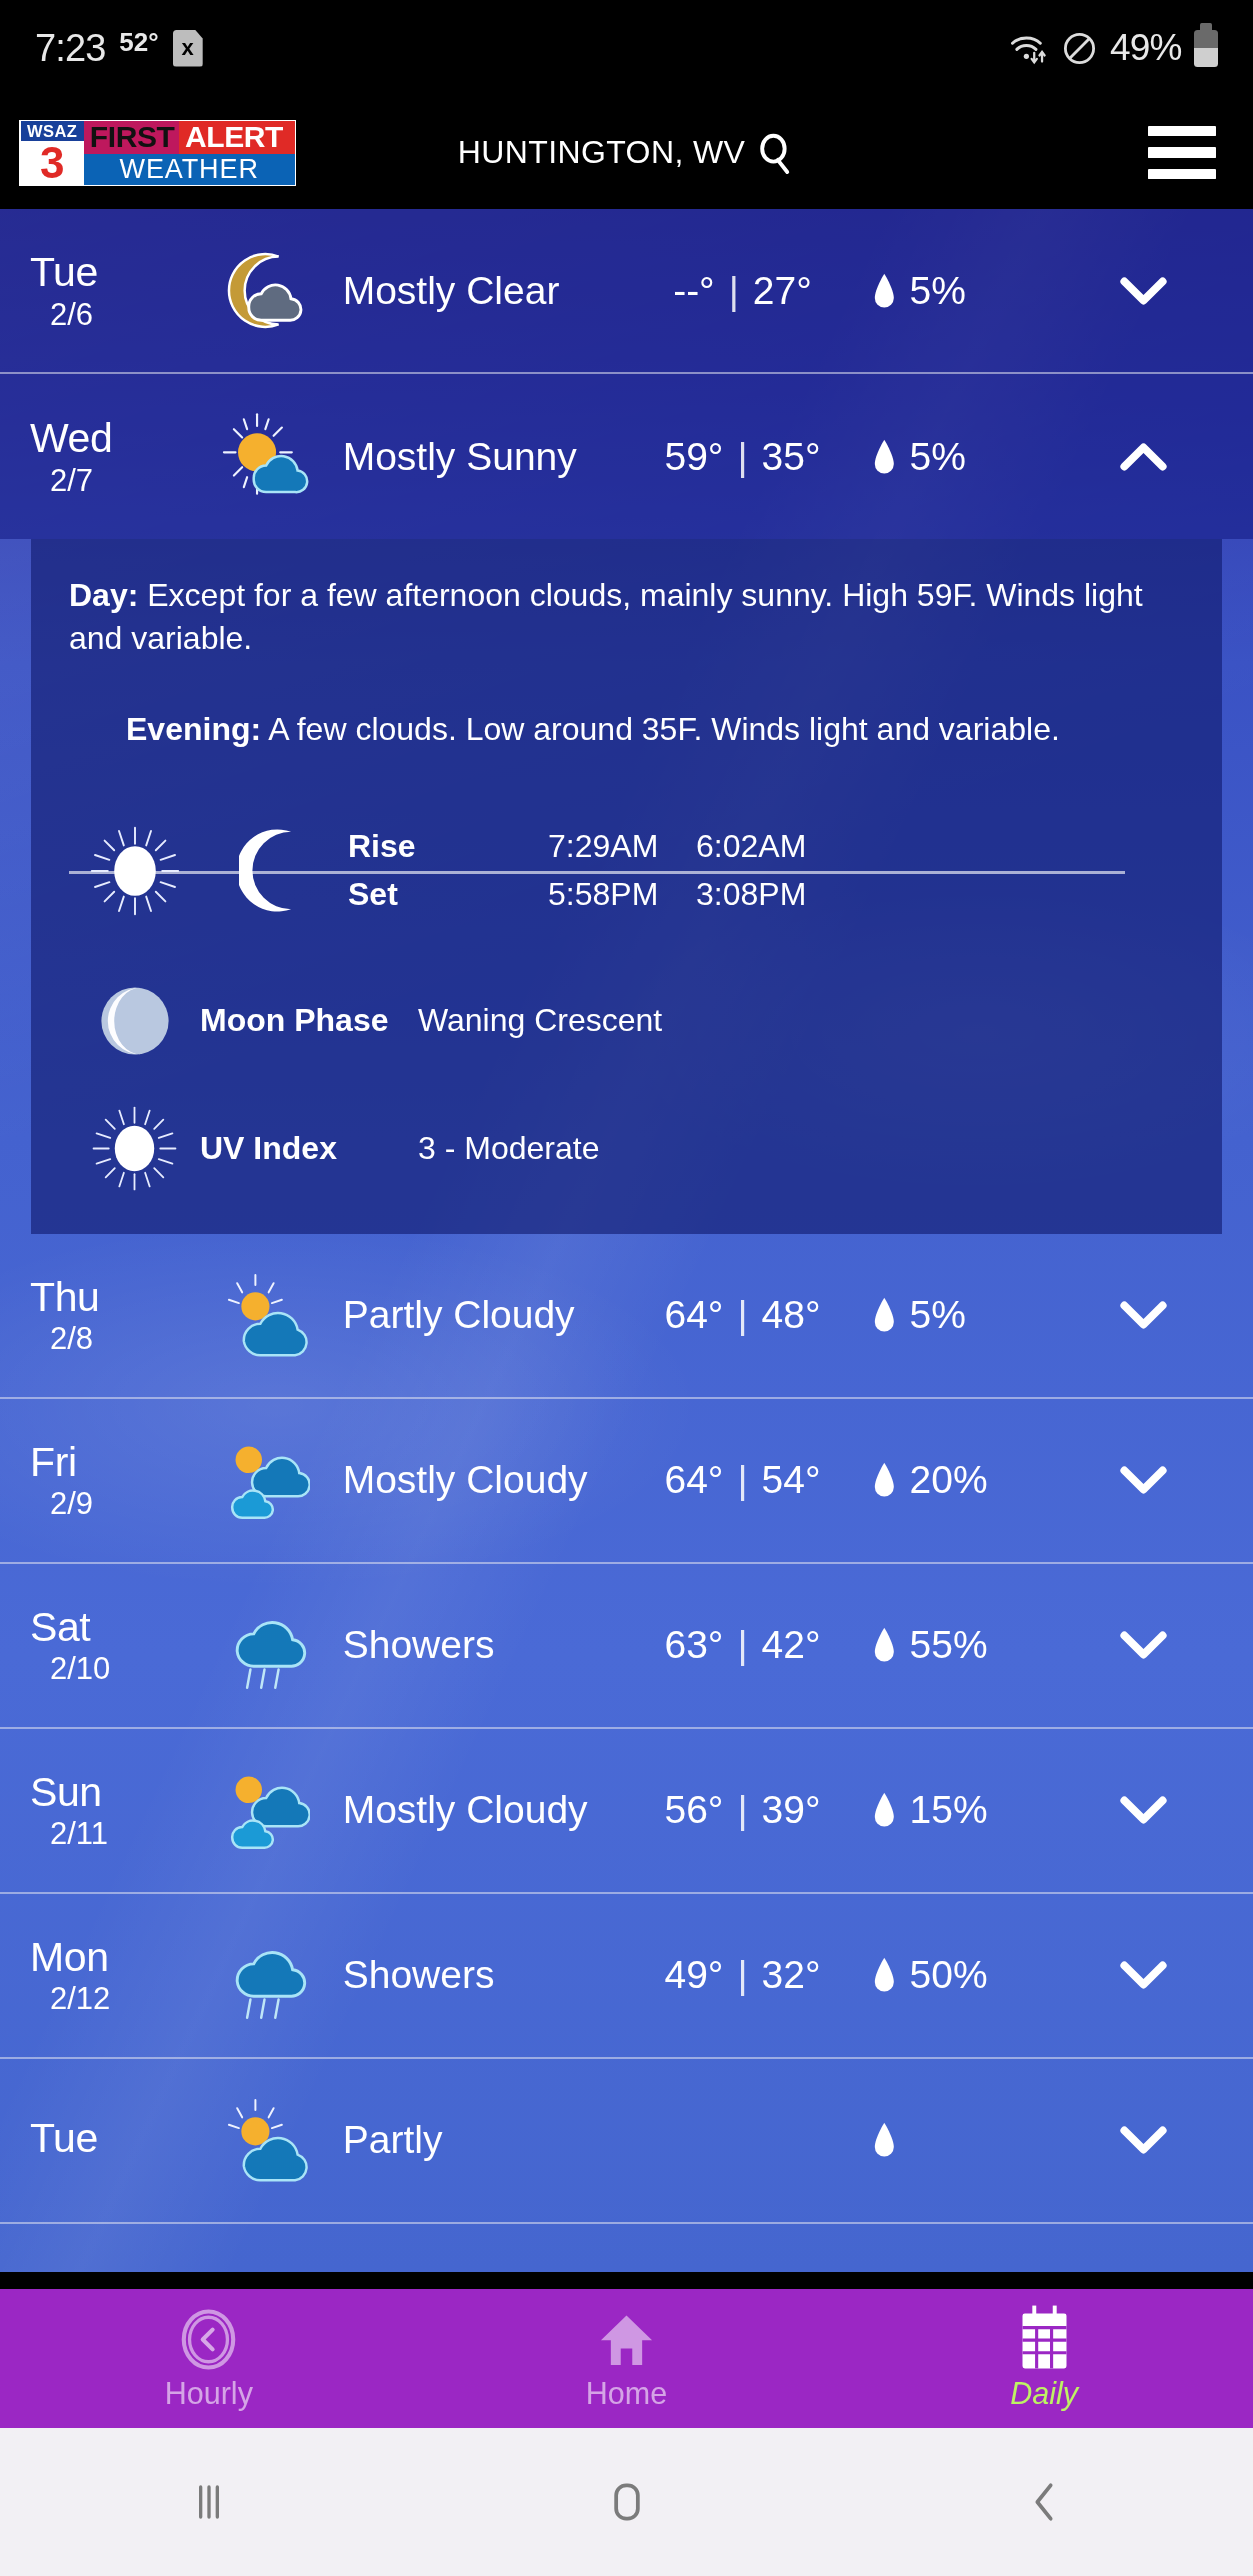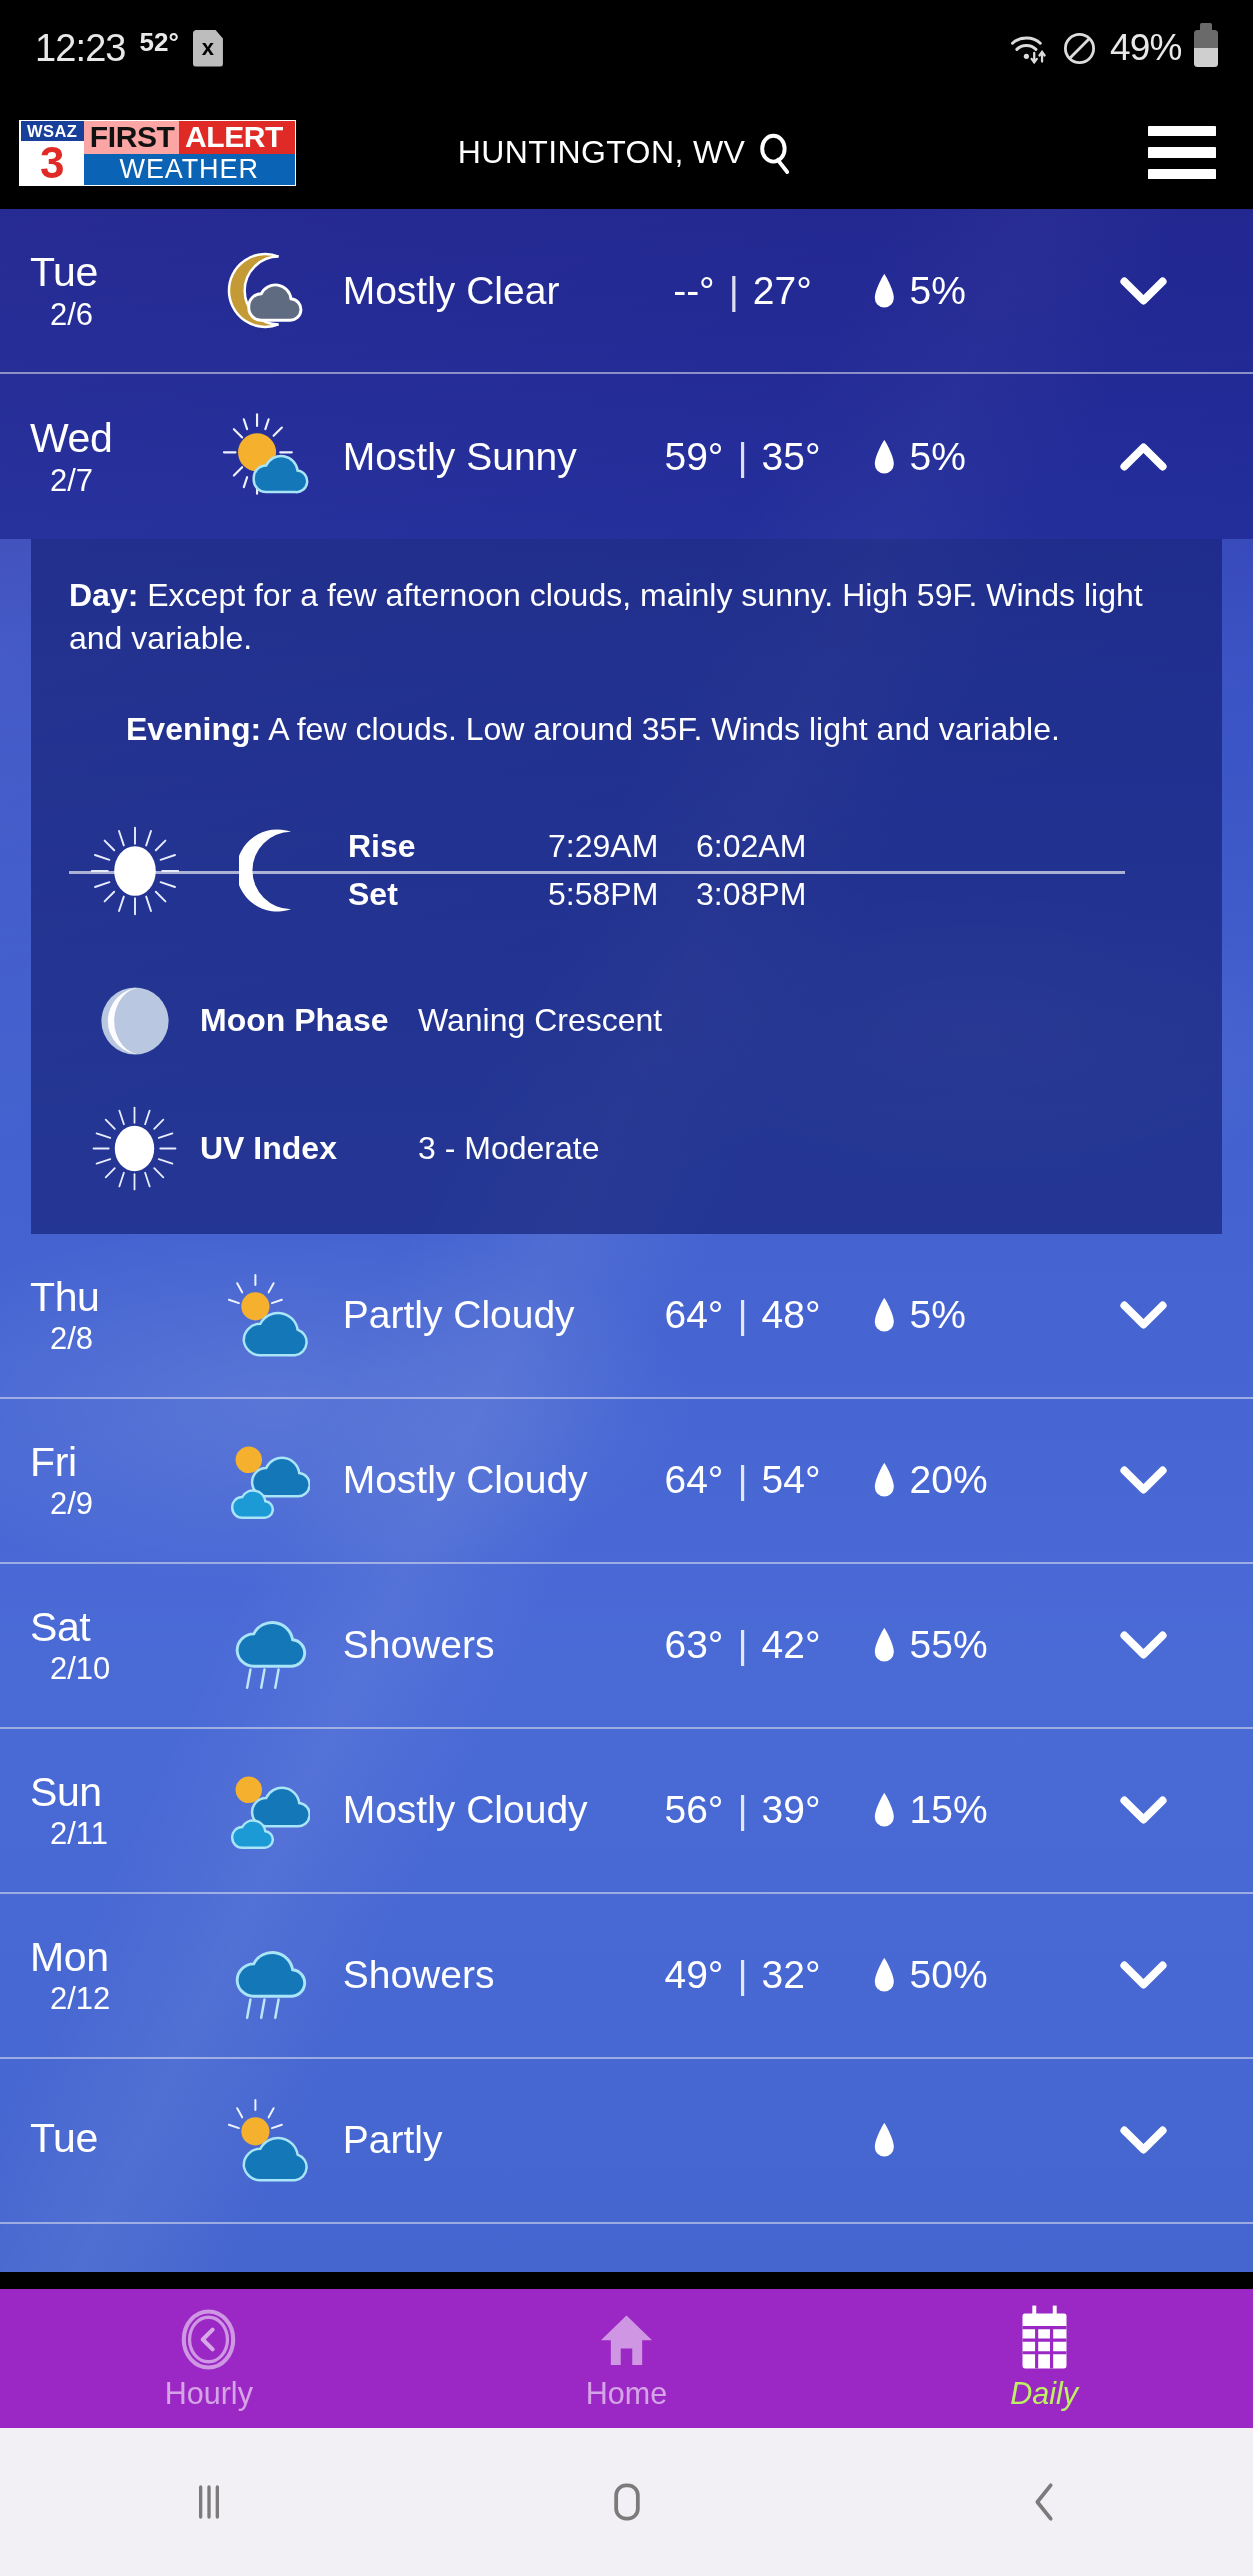--- a/index.html
+++ b/index.html
@@ -58,21 +58,21 @@
     font-size: 16.5px; font-weight: 700; color: #fff; background: #18409a;
     width: 100%; text-align: center; letter-spacing: 0.4px; padding: 1.7px 0;
   }
   .logo-three {
     font-size: 44px; font-weight: 700; color: #e02a26; line-height: 0.95;
     padding-top: 0.9px;
   }
   .logo-right { display: flex; flex-direction: column; width: 211px; }
   .logo-row1 { display: flex; height: 52%; }
   .logo-first {
-    background: #fca5a5; color: #111; font-size: 30px; font-weight: 700;
+    background: #be185d; color: #111; font-size: 30px; font-weight: 700;
     padding: 0 4.4px 0 6.1px; display: flex; align-items: center; letter-spacing: -0.4px;
   }
   .logo-alert {
     background: #e02a26; color: #fff; font-size: 30px; font-weight: 700;
     padding: 0 6.1px; display: flex; align-items: center; flex: 1; letter-spacing: -0.4px;
   }
   .logo-row2 {
     background: #0b63b5; color: #fff; flex: 1; display: flex; align-items: center;
     justify-content: center; font-size: 27px; font-weight: 400; letter-spacing: 0.9px;
   }
@@ -186,21 +186,21 @@
   }
   .sysnav > div { flex: 1; display: flex; align-items: center; justify-content: center; }
 </style>
 </head>
 <body>
 
 <div id="app">
 
   <div class="statusbar">
     <div class="sb-left">
-      <span class="sb-time">12:23</span>
+      <span class="sb-time">7:23</span>
       <span class="sb-temp">52°</span>
       <span class="sb-simcard">
         <span>x</span>
       </span>
     </div>
     <div class="sb-right">
       <span class="sb-wifi">
         <svg viewBox="0 0 46 42" width="40" height="37">
           <g fill="none" stroke="#dcdcdc" stroke-width="3.4" stroke-linecap="round">
             <path d="M4 15 C12 7, 28 7, 36 15"></path>

